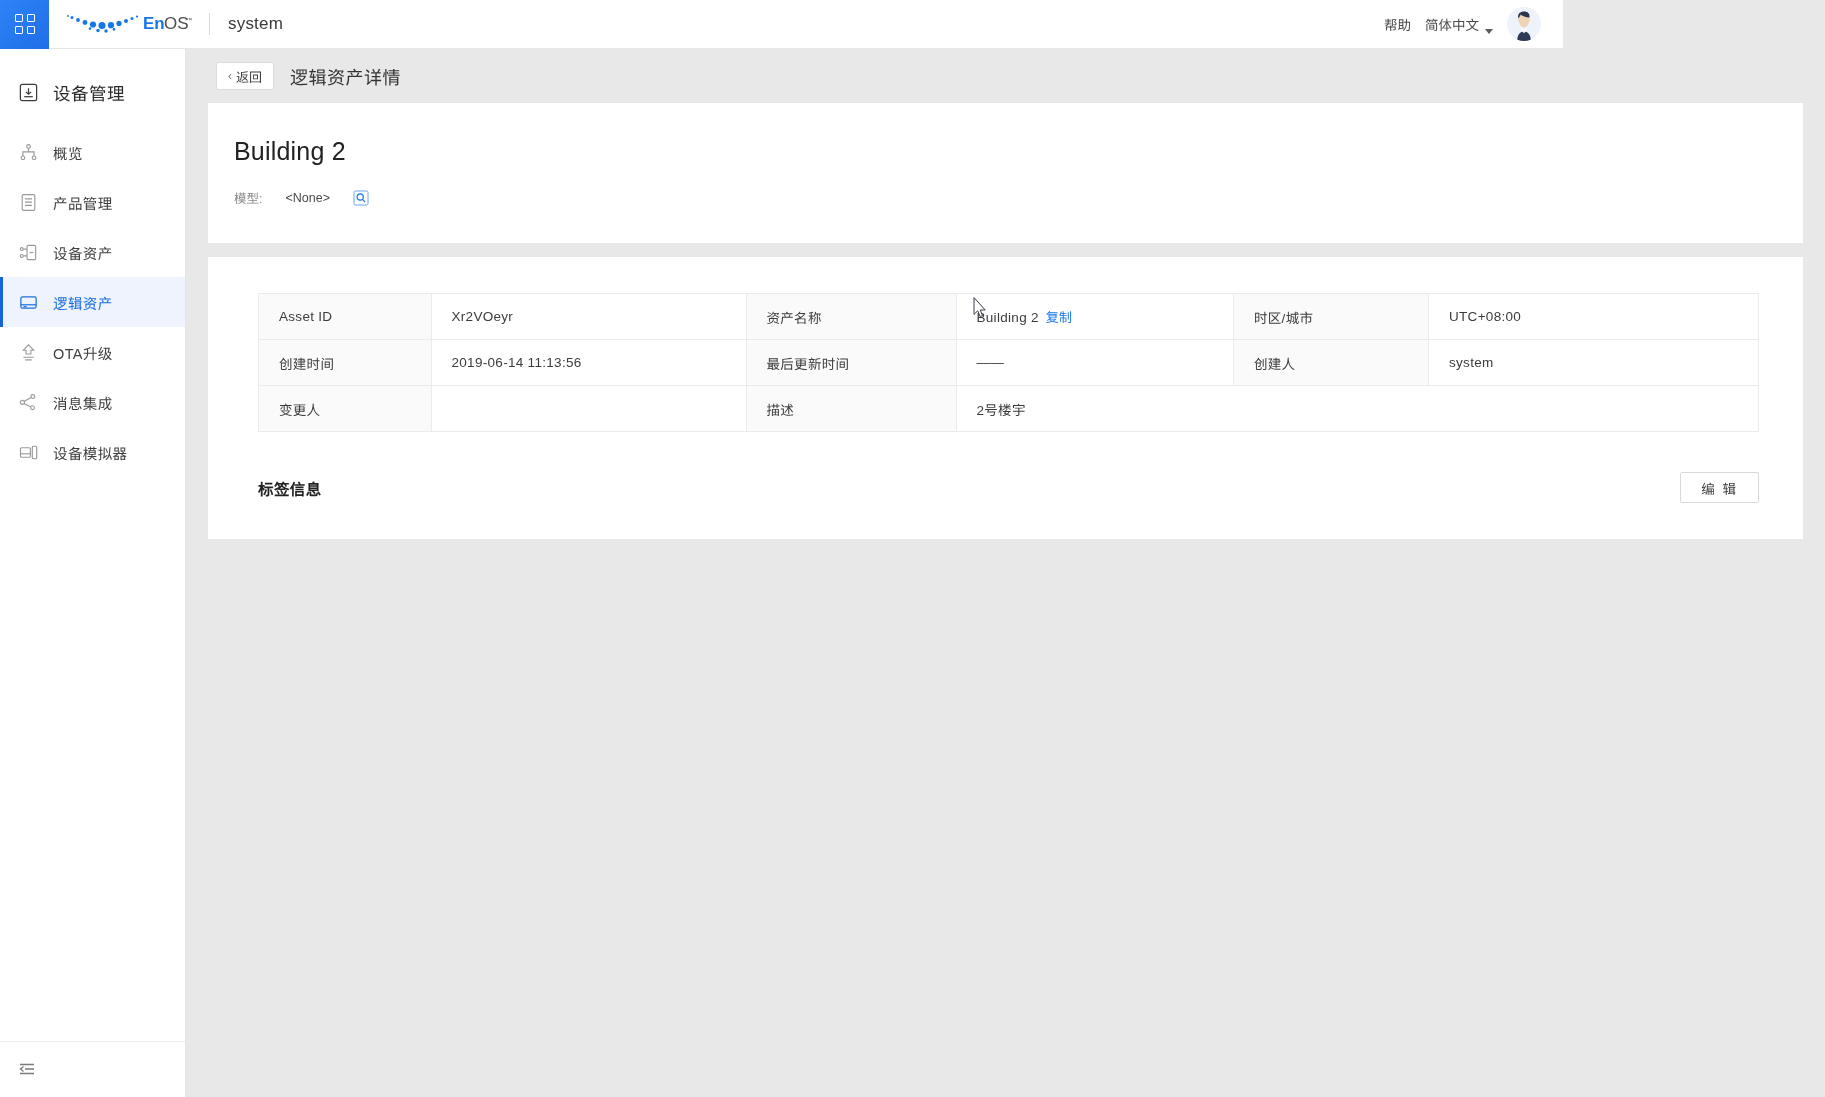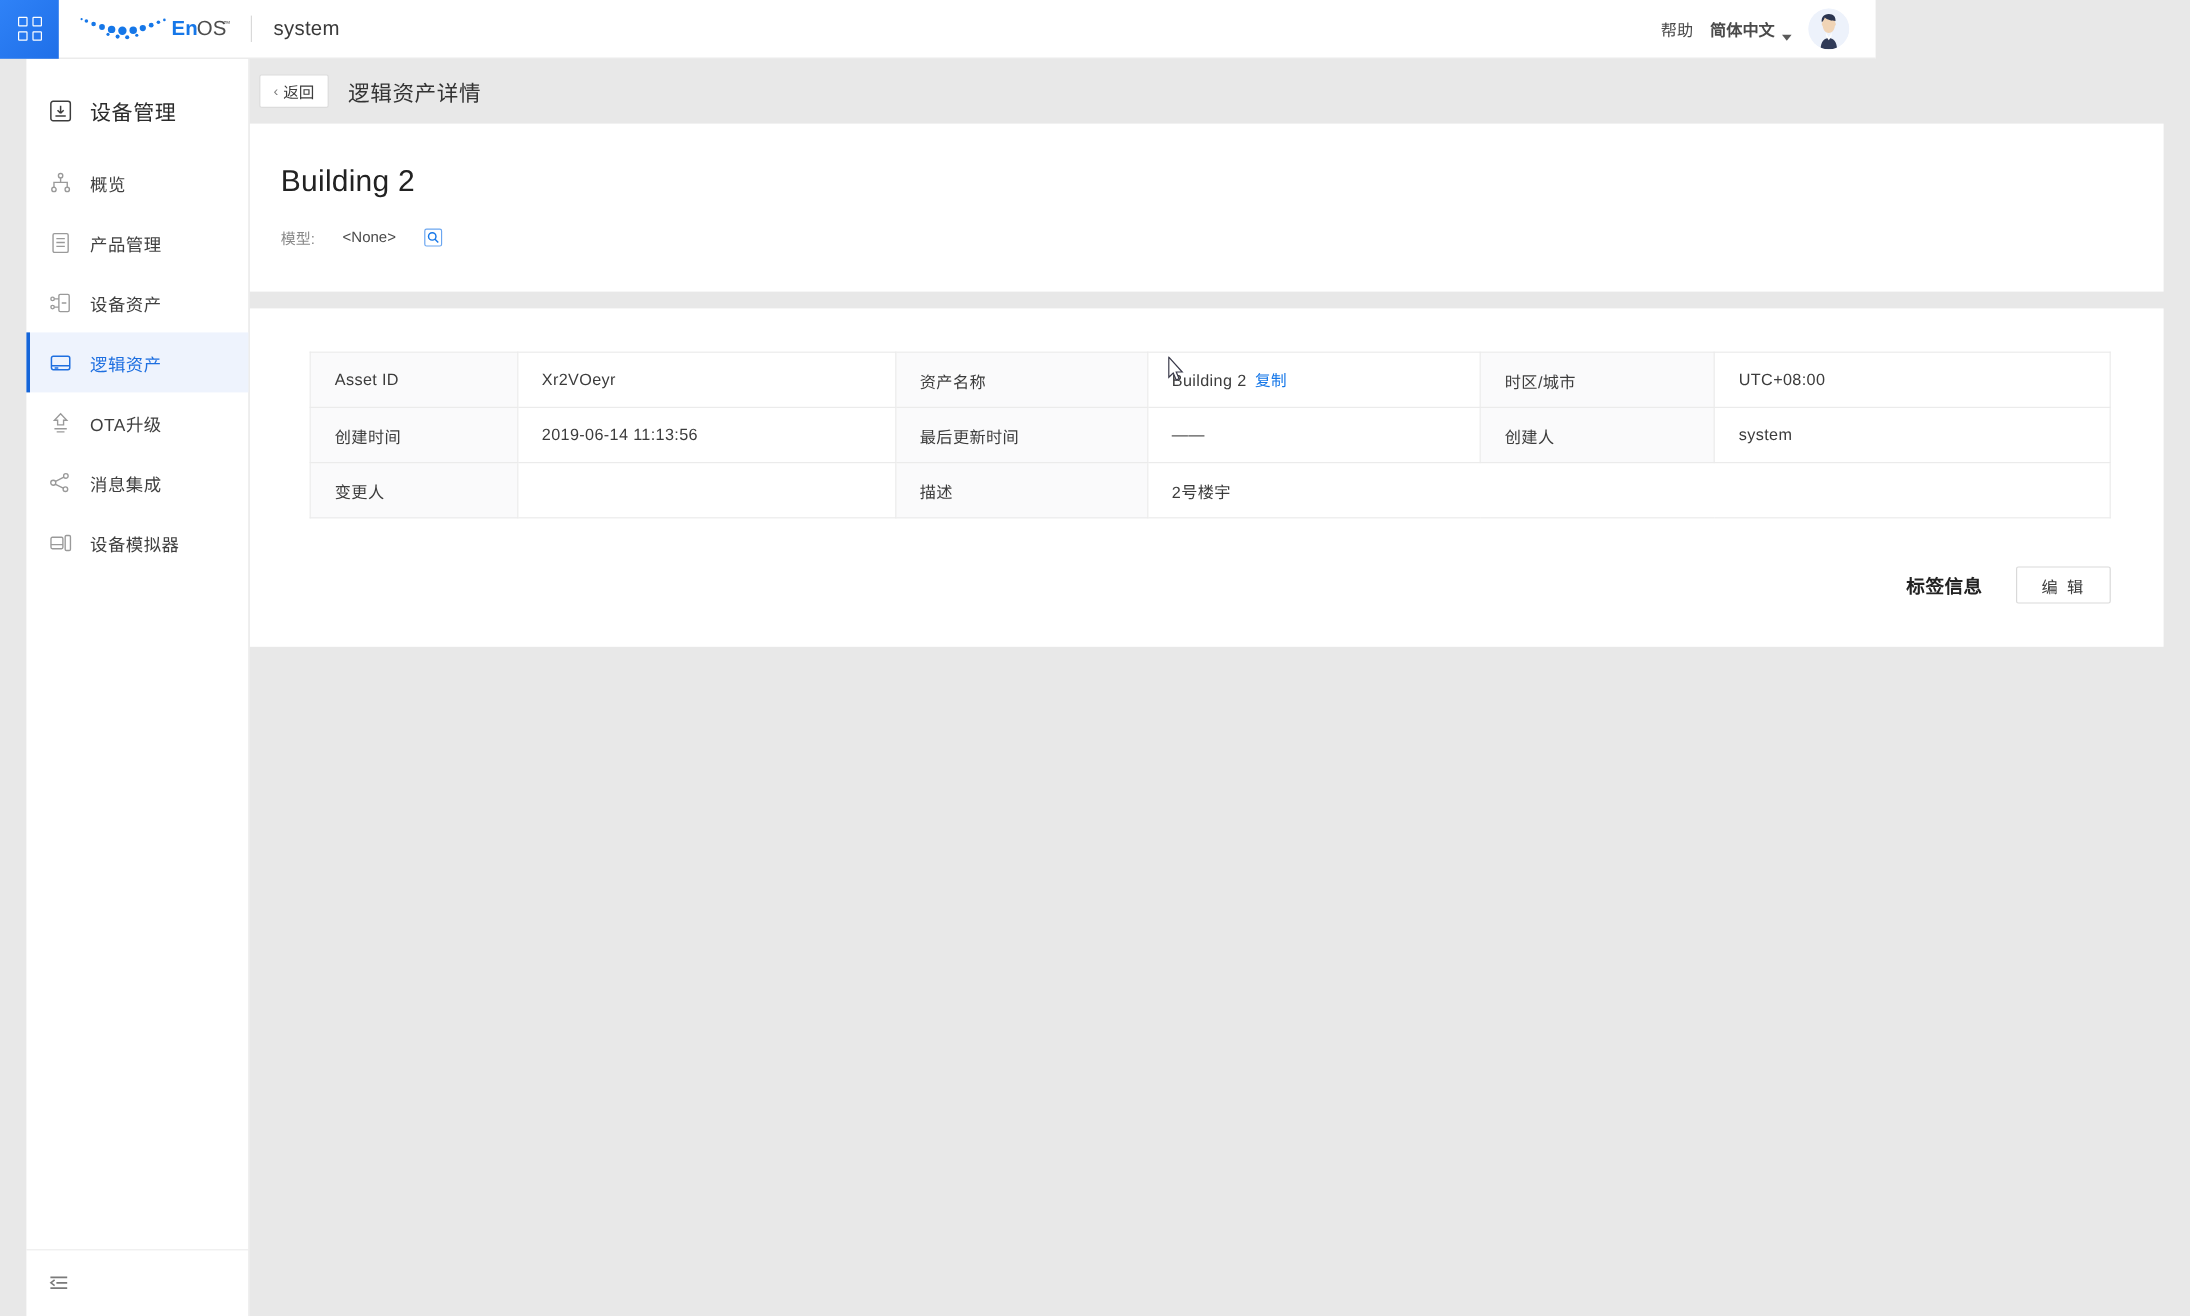--- a/index.html
+++ b/index.html
@@ -52,41 +52,40 @@
     font-size: 17px; color: #3a3a3a; letter-spacing: .2px;
   }
   .topbar-right {
     margin-left: auto; display: flex; align-items: center;
     padding-right: 22px; gap: 14px;
   }
   .top-link {
     font-size: 13.5px; color: #4a4a4a; cursor: pointer;
     white-space: nowrap;
   }
-  .lang-sel { display: flex; align-items: flex-end; gap: 6px; cursor: pointer; font-weight: bold; }
+  .lang-sel { display: flex; align-items: flex-end; gap: 6px; cursor: pointer; }
   .caret-dn {
     width: 0; height: 0;
     border-left: 4px solid transparent;
     border-right: 4px solid transparent;
     border-top: 5px solid #5a5a5a;
   }
   .avatar {
     width: 34px; height: 34px; border-radius: 50%;
     background: #eef2fb; overflow: hidden; cursor: pointer;
     display: block;
   }
 
   
   .sidebar {
     position: absolute; left: 0; top: 49px;
     width: 186px; height: 1048px;
     background: #ffffff;
     border-right: 1px solid #e4e4e4;
     z-index: 20;
-    margin-left: 22px;
   }
   .side-title {
     display: flex; align-items: center;
     height: 58px; padding-left: 18px; gap: 14px;
     margin-top: 14px;
   }
   .side-title .stxt {
     font-size: 17.5px; color: #2b2b2b; letter-spacing: .5px;
   }
   .nav-list { margin-top: 6px; }
@@ -202,21 +201,21 @@
     color: #1677e8; cursor: pointer; margin-left: 7px; font-size: 13px;
   }
   .dash-val { letter-spacing: -1px; color: #4a4a4a; }
 
   
   .tag-sec {
     padding: 40px 44px 0 50px;
     position: relative;
   }
   .tag-head {
-    display: flex; align-items: center; justify-content: flex-end; gap: 28px;
+    display: flex; align-items: center; justify-content: space-between; gap: 28px;
   }
   .tag-title {
     font-size: 15.5px; color: #222222; font-weight: bold; letter-spacing: .4px;
   }
   .edit-btn {
     height: 31px; padding: 0 20px;
     background: #ffffff; border: 1px solid #d9d9d9; border-radius: 2px;
     font-size: 13.5px; color: #3c3c3c; cursor: pointer;
     letter-spacing: 2px;
   }

